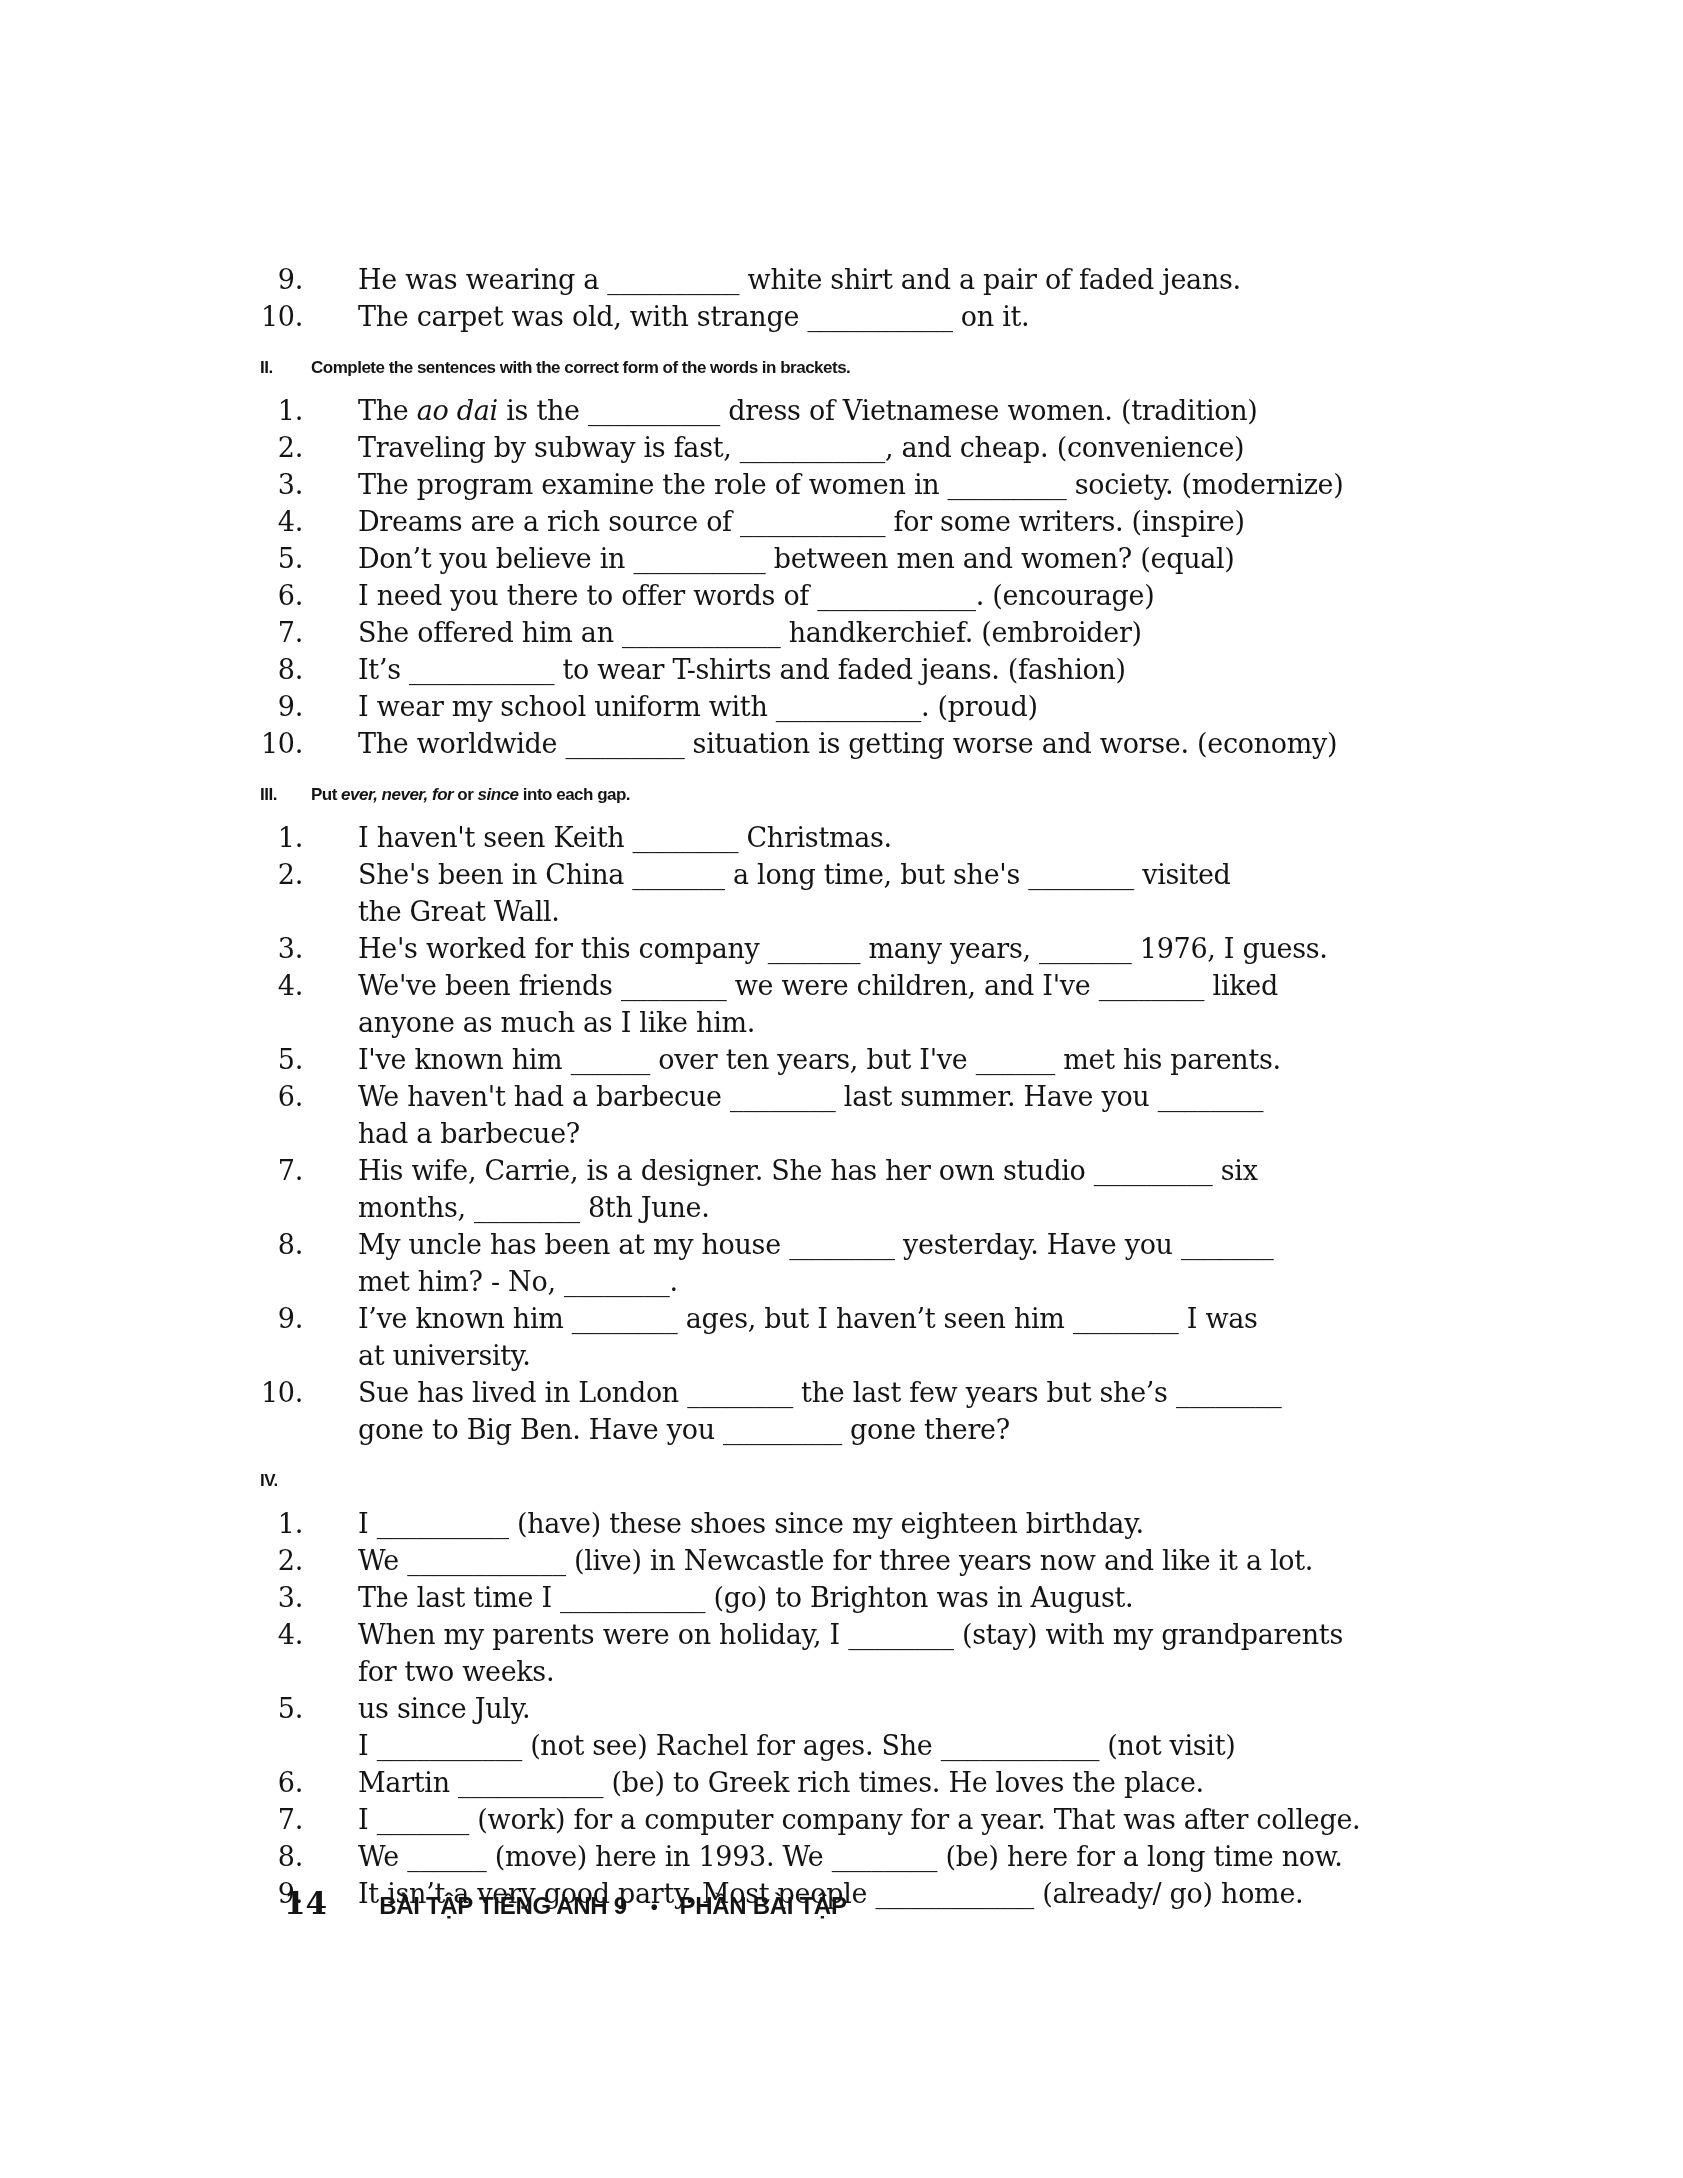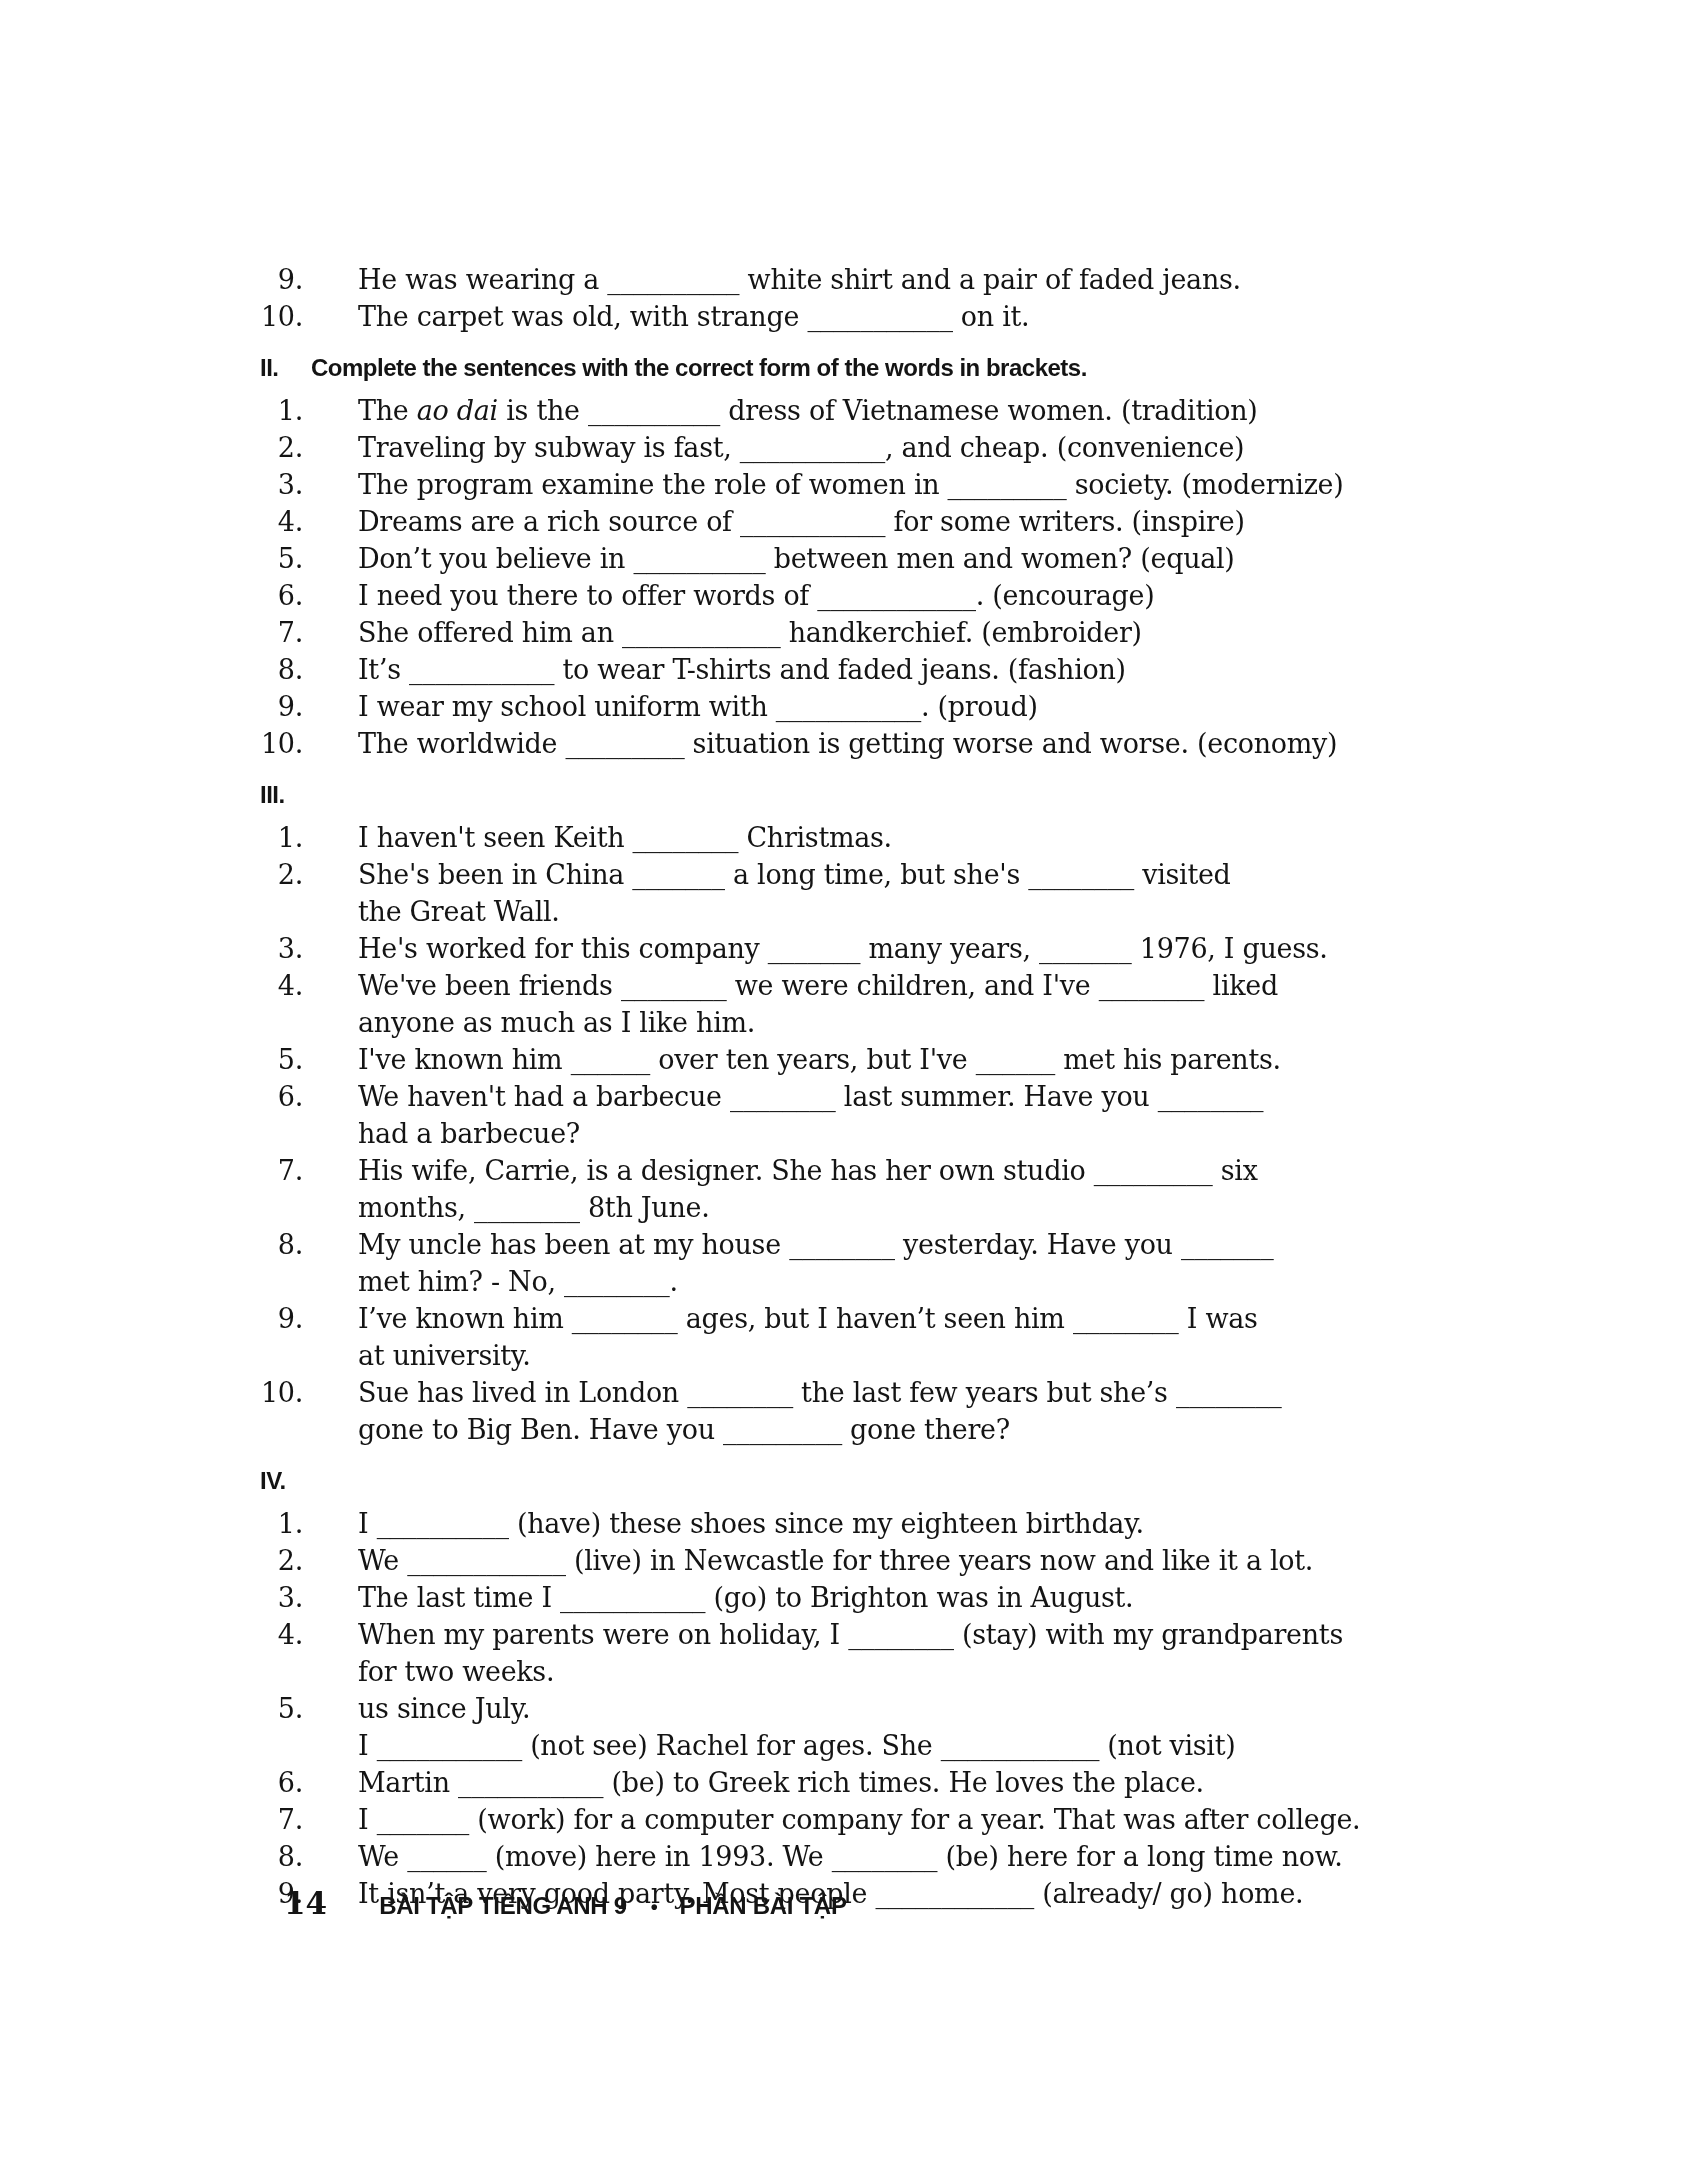--- a/index.html
+++ b/index.html
@@ -8,21 +8,21 @@
     font-family:"DejaVu Serif", serif;color:#141414;
     -webkit-font-smoothing:antialiased;
   }
   .content{
     position:absolute;left:260px;top:261px;width:1089px;
     font-size:27px;line-height:37px;letter-spacing:-0.3px;
   }
   .section{margin:0;}
   .heading{
     font-family:"Liberation Sans", sans-serif;font-weight:bold;
-    font-size:24px;letter-spacing:-0.5px;line-height:37px;
+    font-size:17px;letter-spacing:-0.5px;line-height:37px;
     margin:14px 0 6px 0;display:flex;white-space:nowrap;
   }
   .hlabel{flex:0 0 51px;}
   .htext i{font-style:italic;}
   .item{display:flex;}
   .num{flex:0 0 43px;text-align:right;margin-right:11px;}
   .itext{flex:1 1 auto;margin-left:44px;}
   .line{white-space:nowrap;}
   .line i{font-style:italic;}
   .footer{
@@ -120,20 +120,21 @@
       <div class="item">
         <span class="num">10.</span>
         <div class="itext">
           <div class="line">The worldwide _________ situation is getting worse and worse. (economy)</div>
         </div>
       </div>
     </section>
     <section class="section">
       <div class="heading">
         <span class="hlabel">III.</span>
+        <span class="htext">Put <i>ever, never, for</i> or <i>since</i> into each gap.</span>
       </div>
       <div class="item">
         <span class="num">1.</span>
         <div class="itext">
           <div class="line">I haven't seen Keith ________ Christmas.</div>
         </div>
       </div>
       <div class="item">
         <span class="num">2.</span>
         <div class="itext">

